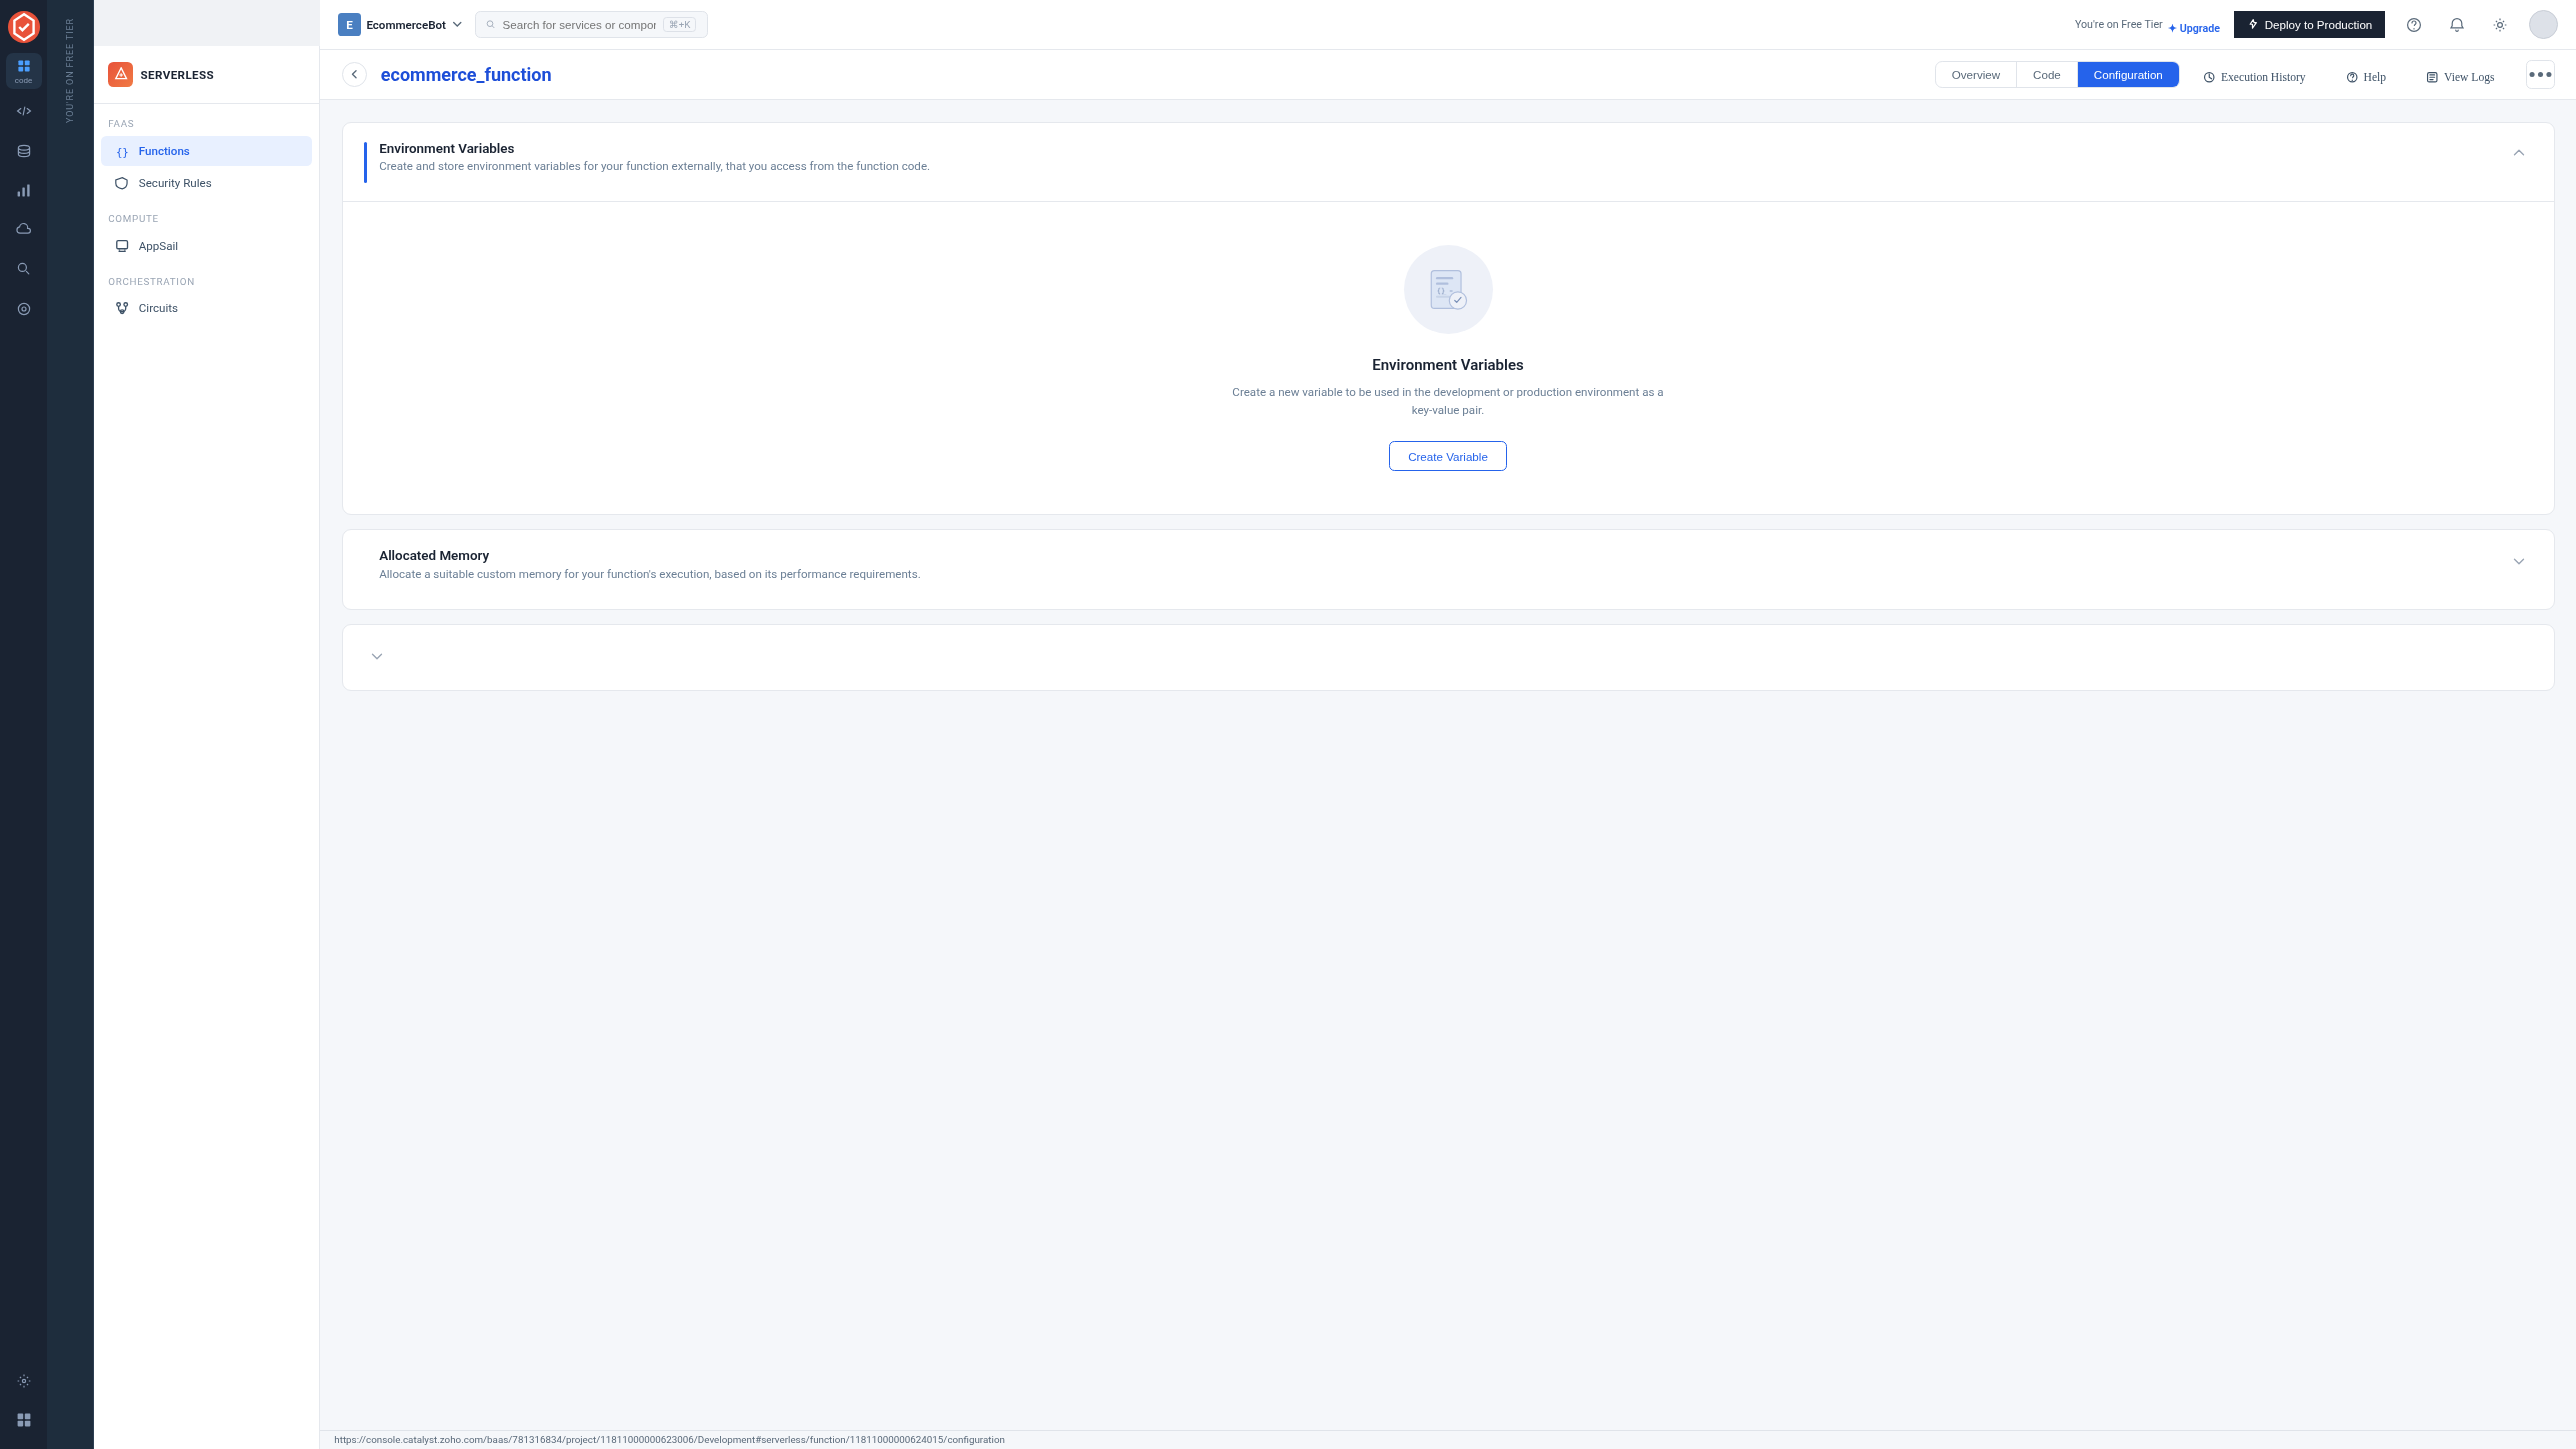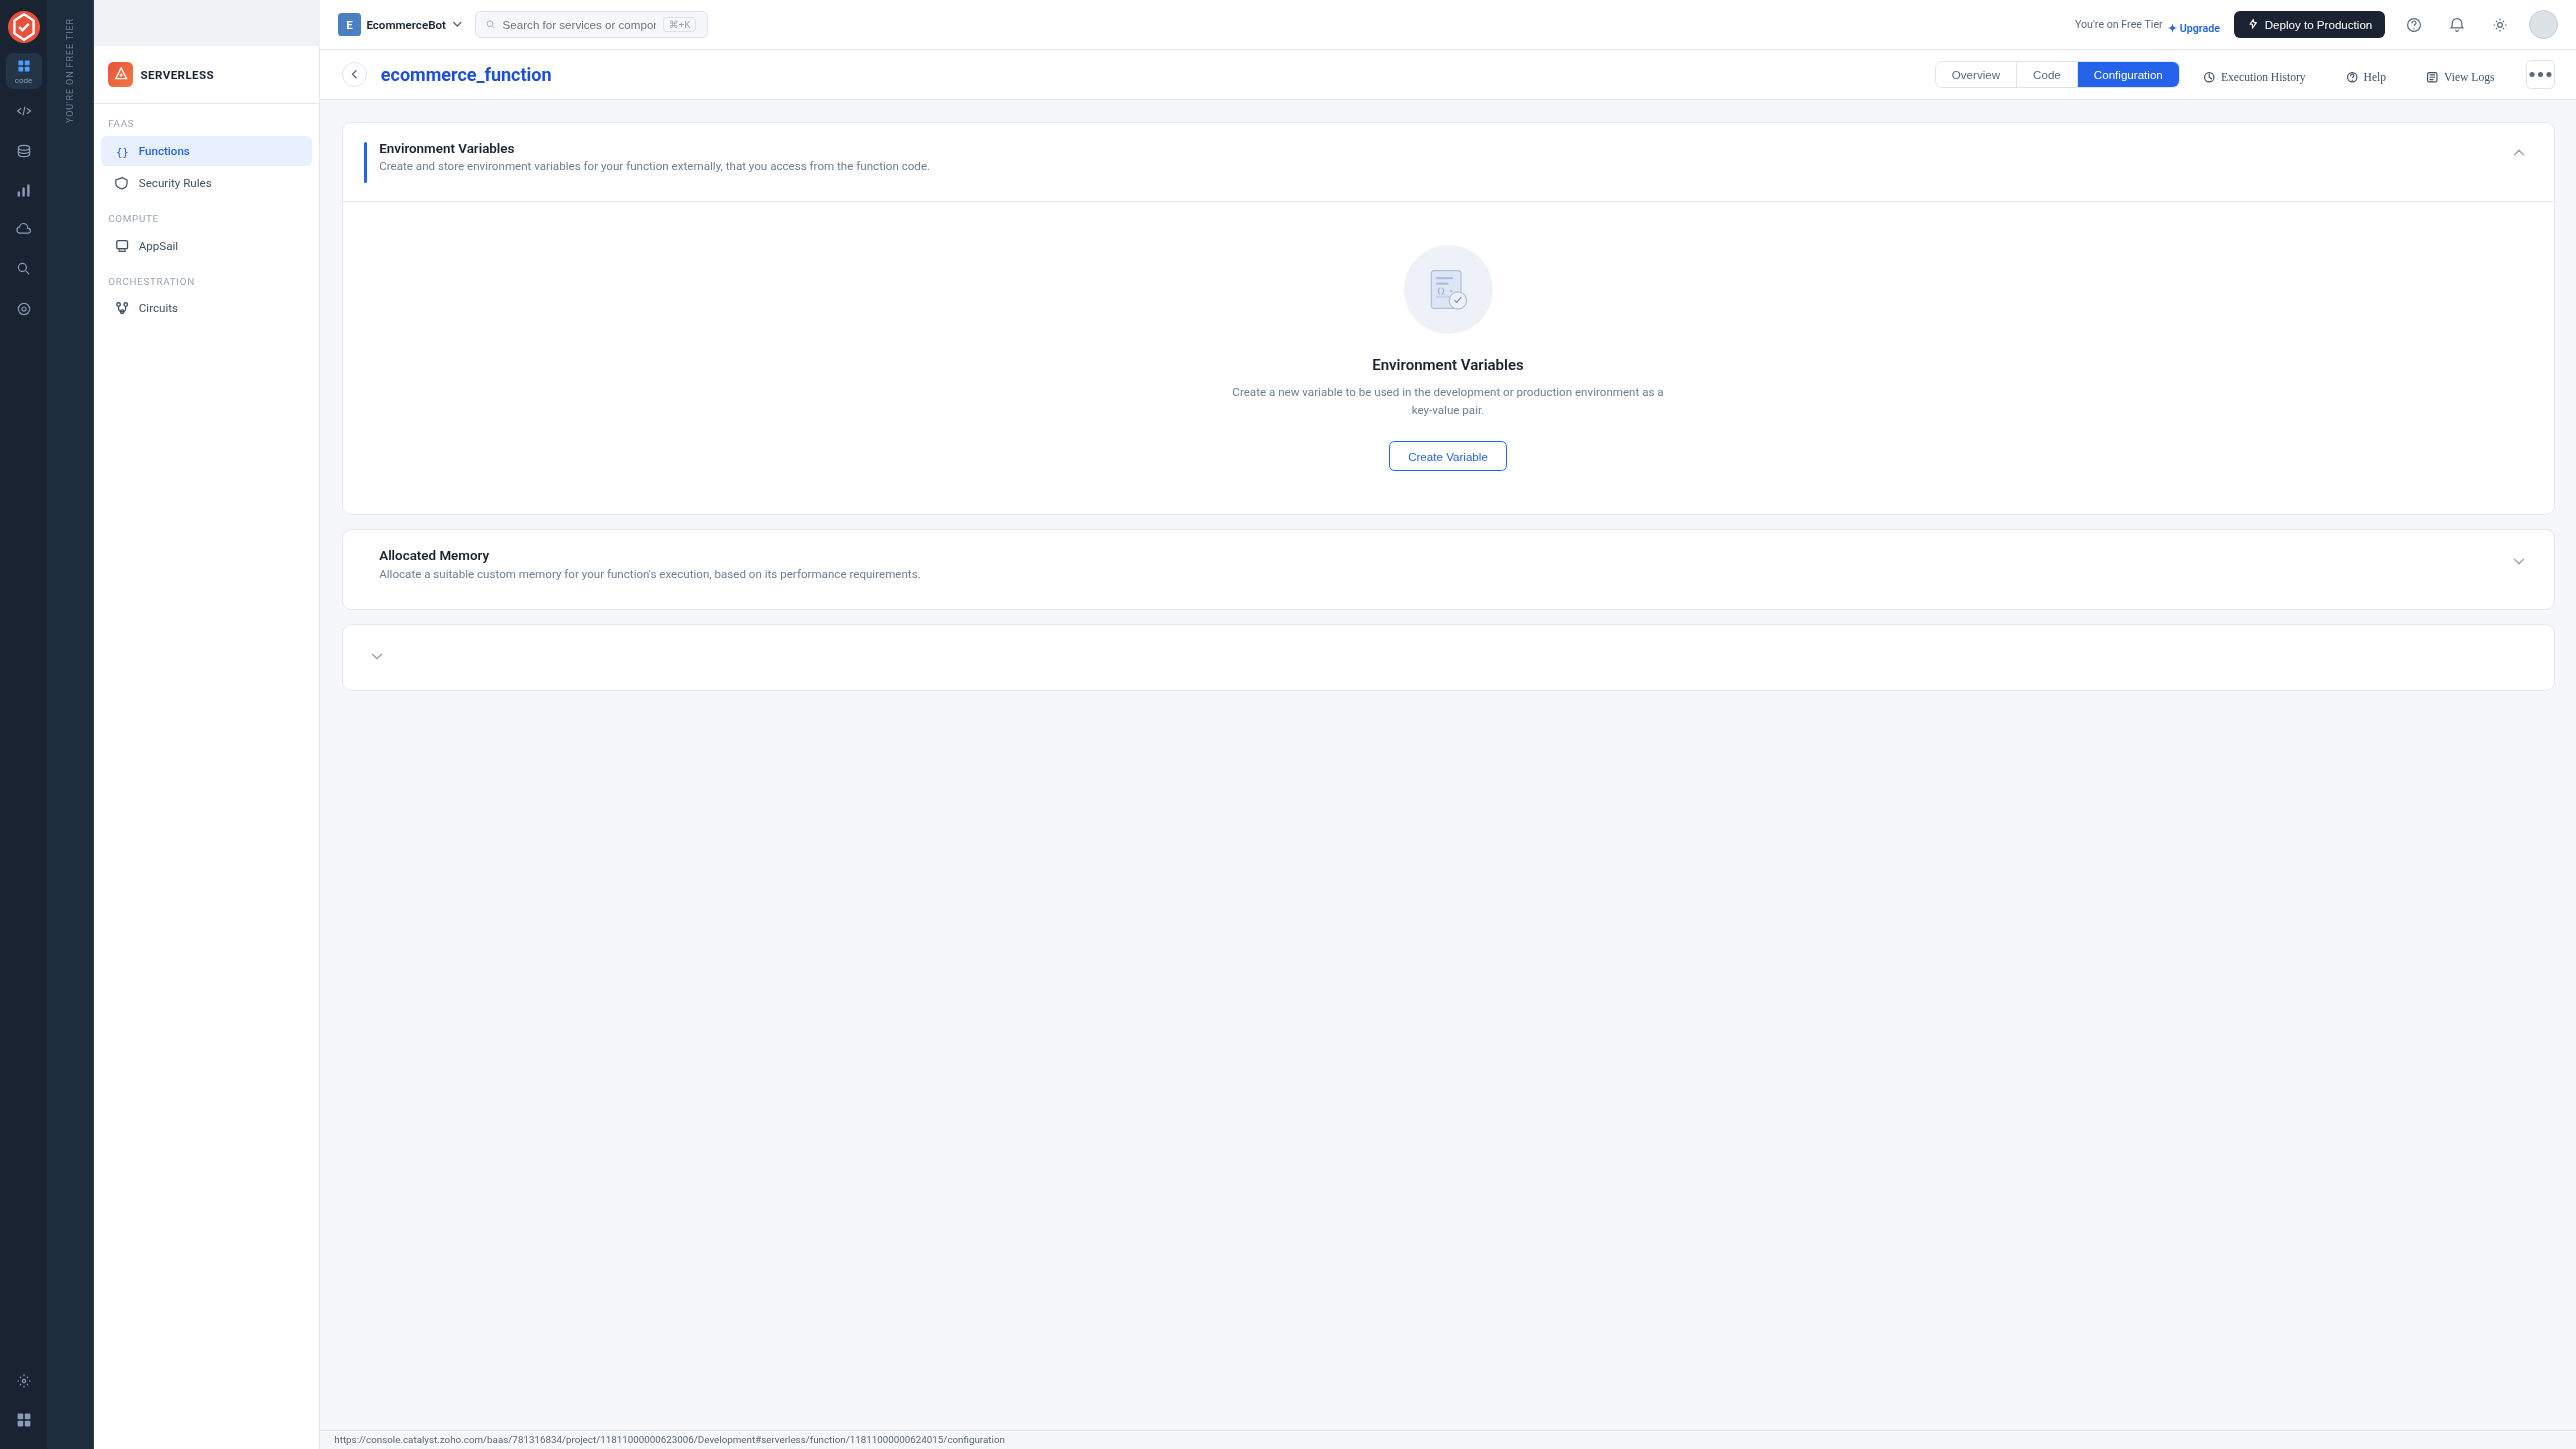--- a/index.html
+++ b/index.html
@@ -199,21 +199,21 @@
       cursor: pointer;
       display: flex; align-items: center; gap: 3.6px; margin-top: 8px;
     }
     .deploy-btn {
       display: flex;
       align-items: center;
       gap: 5.4px;
       background: #1a2332;
       color: white;
       border: none;
-      border-radius: 6px;
+      border-radius: 0;
       padding: 7.2px 12.5px;
       font-size: 11.6px;
       font-weight: 500;
       cursor: pointer;
     }
     .deploy-btn svg { width: 12.5px; height: 12.5px; }
     .topbar-icon-btn {
       width: 29px; height: 29px;
       display: flex; align-items: center; justify-content: center;
       border-radius: 5.4px;

